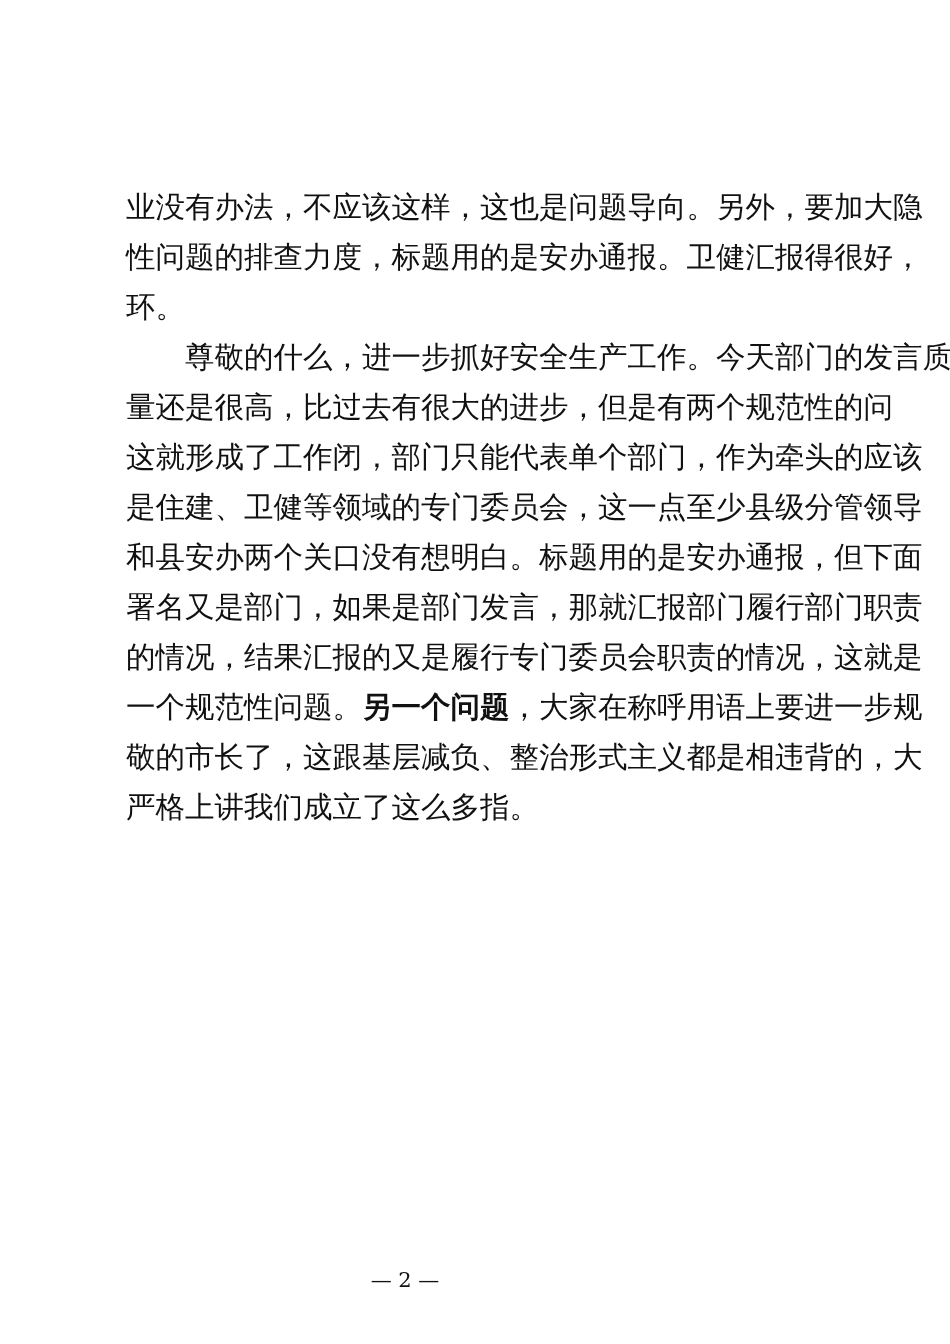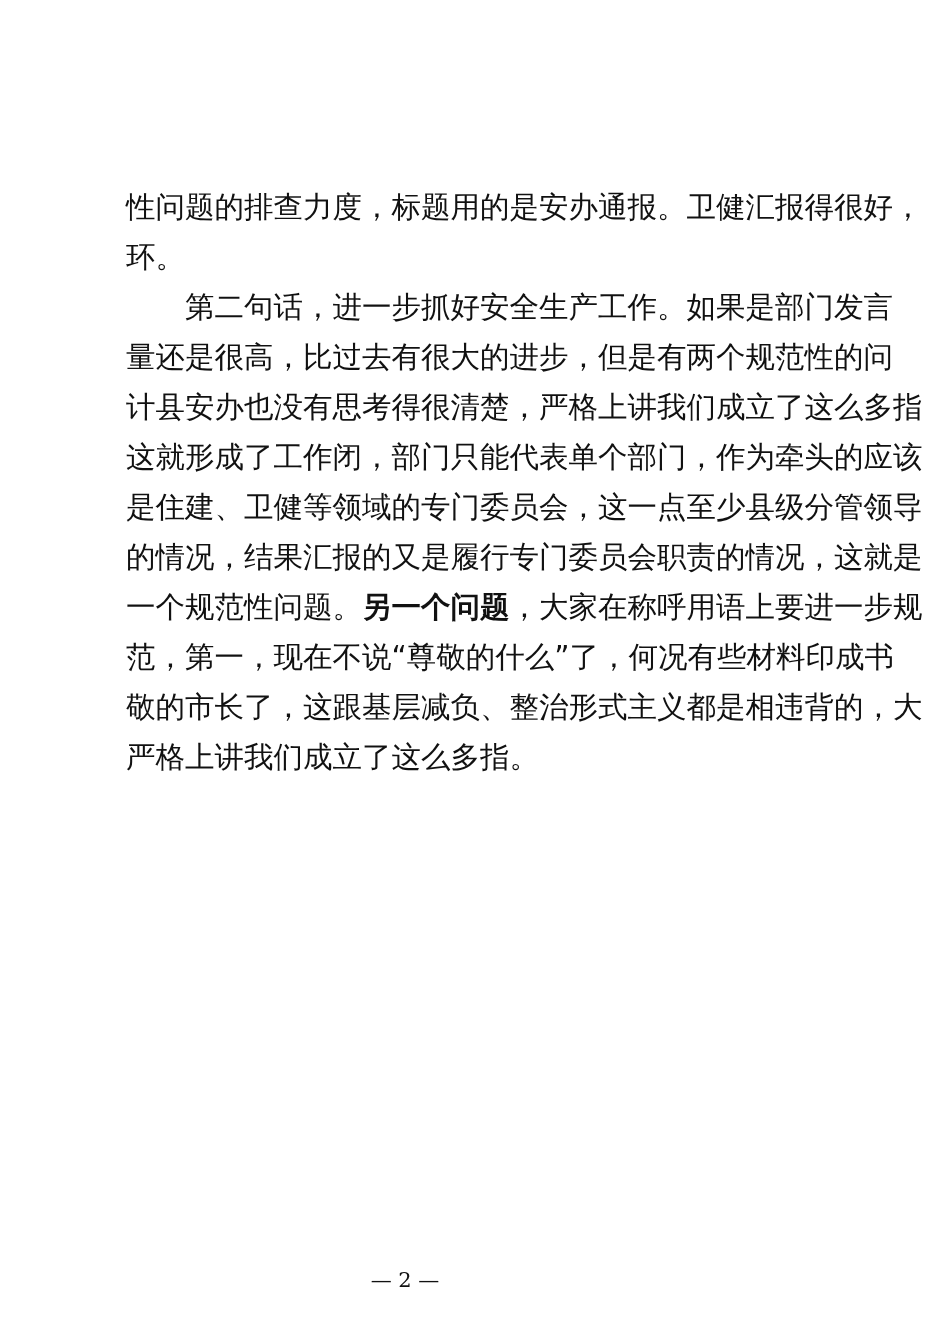--- a/index.html
+++ b/index.html
@@ -18,30 +18,31 @@
     position: absolute; left: 0; width: 810px; top: 1268px; text-align: center;
     font-family: "DejaVu Serif", "Liberation Serif", serif; font-size: 21px; color: #111;
   }
 </style>
 </head>
 <body>
 
 <div class="page">
   <div class="body-text">
     <div>
+      <span class="line">业没有办法，不应该这样，这也是问题导向。另外，要加大隐</span>
       <span class="line">性问题的排查力度，标题用的是安办通报。卫健汇报得很好，</span>
       <span class="line last">环。</span>
     </div>
     <div>
-      <span class="line indent">第二句话，进一步抓好安全生产工作。如果是部门发言</span>
+      <span class="line indent">尊敬的什么，进一步抓好安全生产工作。今天部门的发言质</span>
       <span class="line">量还是很高，比过去有很大的进步，但是有两个规范性的问</span>
-      <span class="line">计县安办也没有思考得很清楚，严格上讲我们成立了这么多指</span>
       <span class="line">这就形成了工作闭，部门只能代表单个部门，作为牵头的应该</span>
       <span class="line">是住建、卫健等领域的专门委员会，这一点至少县级分管领导</span>
+      <span class="line">和县安办两个关口没有想明白。标题用的是安办通报，但下面</span>
+      <span class="line">署名又是部门，如果是部门发言，那就汇报部门履行部门职责</span>
       <span class="line">的情况，结果汇报的又是履行专门委员会职责的情况，这就是</span>
       <span class="line"><span>一个规范性问题。</span><span class="bold">另一个问题</span><span>，大家在称呼用语上要进一步规</span></span>
-      <span class="line">范，第一，现在不说“尊敬的什么”了，何况有些材料印成书</span>
       <span class="line">敬的市长了，这跟基层减负、整治形式主义都是相违背的，大</span>
       <span class="line last">严格上讲我们成立了这么多指。</span>
     </div>
   </div>
   <div class="page-num">— 2 —</div>
 </div>
 
 </body></html>

